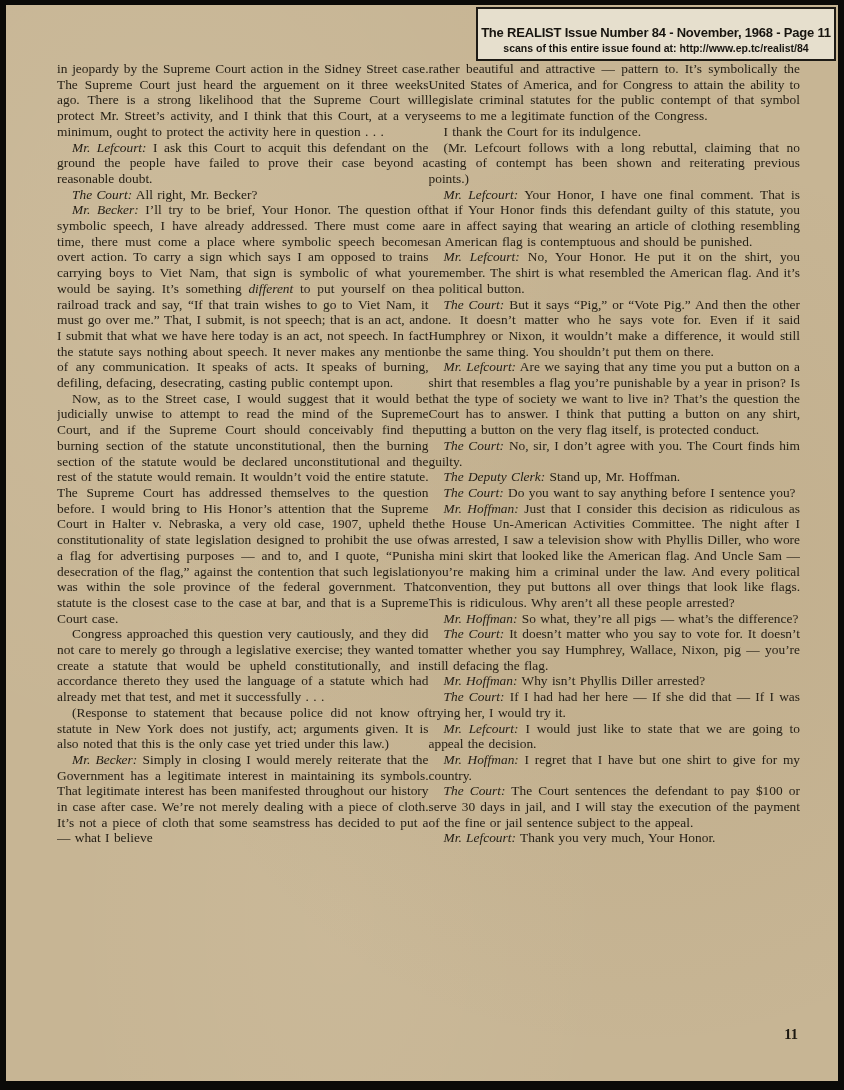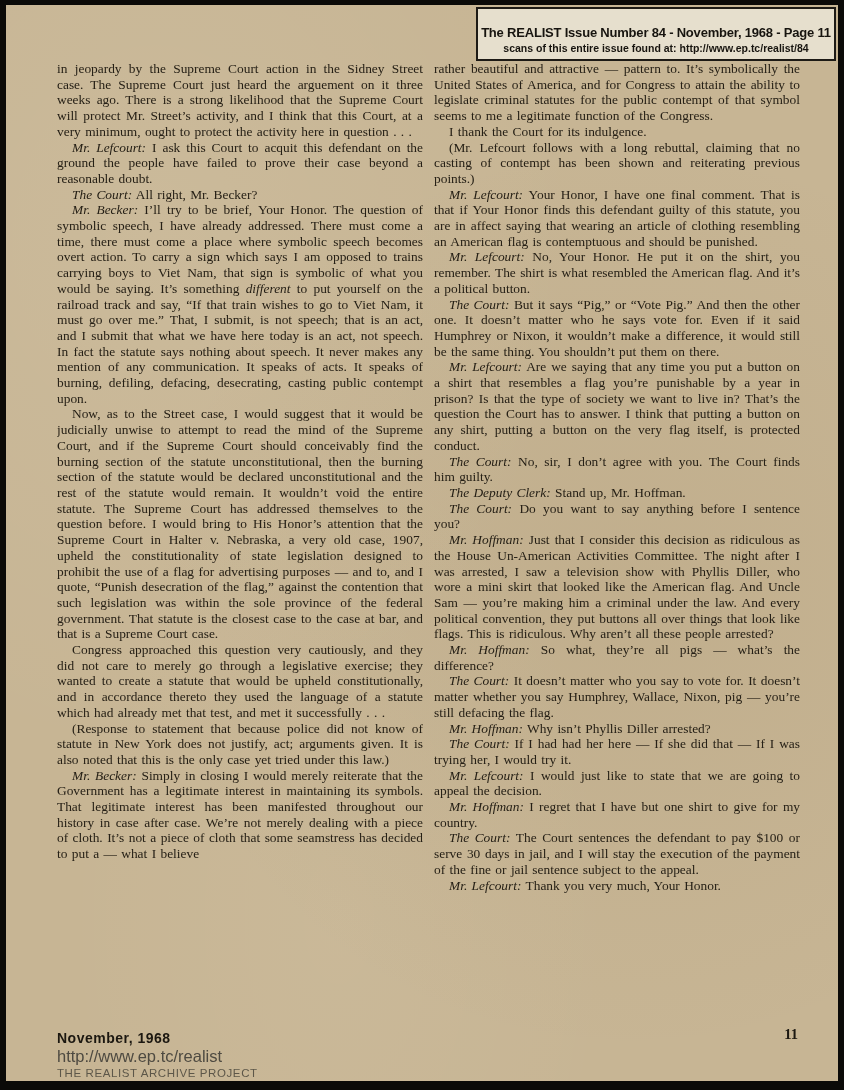--- a/index.html
+++ b/index.html
@@ -41,21 +41,20 @@
     font-size:10.5px;
     margin-top:2px;
     white-space:nowrap;
     font-weight:600;
   }
   .columns{
     position:absolute;
     top:56px;left:51px;right:38px;
     height:978px;
     display:flex;
-    gap:11px;
     overflow:hidden;
   }
   .col{
     flex:1 1 0;
     overflow:hidden;
     color:#262016;
     font-size:13.4px;
     line-height:15.7px;
     text-align:justify;
     word-spacing:1px;
@@ -134,21 +133,16 @@
         <p><i>The Court:</i> It doesn’t matter who you say to vote for. It doesn’t matter whether you say Humphrey, Wallace, Nixon, pig — you’re still defacing the flag.</p>
         <p><i>Mr. Hoffman:</i> Why isn’t Phyllis Diller arrested?</p>
         <p><i>The Court:</i> If I had had her here — If she did that — If I was trying her, I would try it.</p>
         <p><i>Mr. Lefcourt:</i> I would just like to state that we are going to appeal the decision.</p>
         <p><i>Mr. Hoffman:</i> I regret that I have but one shirt to give for my country.</p>
         <p><i>The Court:</i> The Court sentences the defendant to pay $100 or serve 30 days in jail, and I will stay the execution of the payment of the fine or jail sentence subject to the appeal.</p>
         <p><i>Mr. Lefcourt:</i> Thank you very much, Your Honor.</p>
       </div>
   </div>
 
-  <div class="footer">
-    <div class="date">November, 1968</div>
-    <div class="url">http://www.ep.tc/realist</div>
-    <div class="archive">THE REALIST ARCHIVE PROJECT</div>
-  </div>
 
   <div class="page-number">11</div>
 
 </div>
 
 </body></html>

